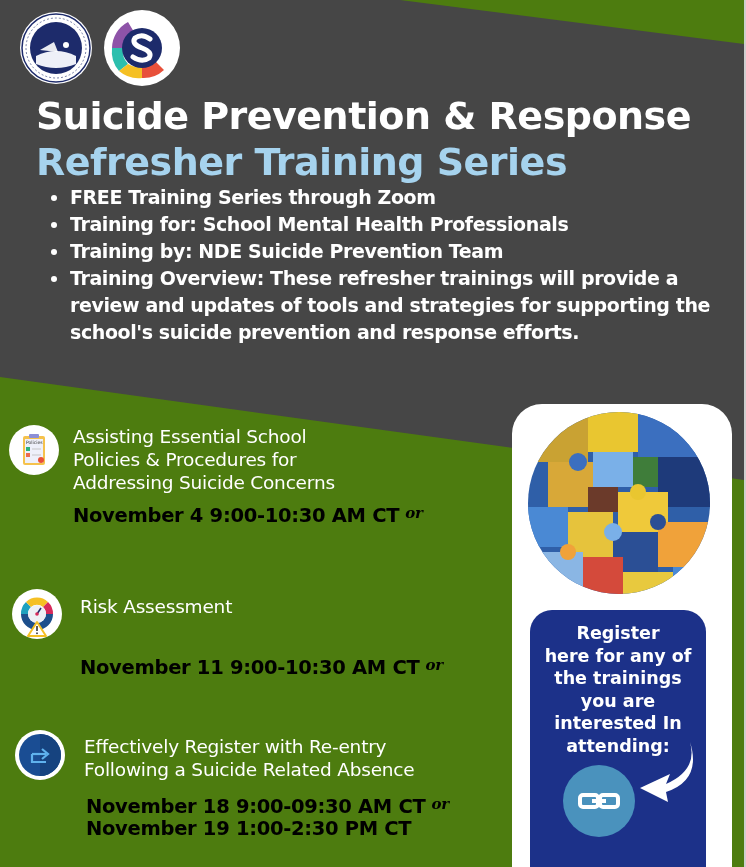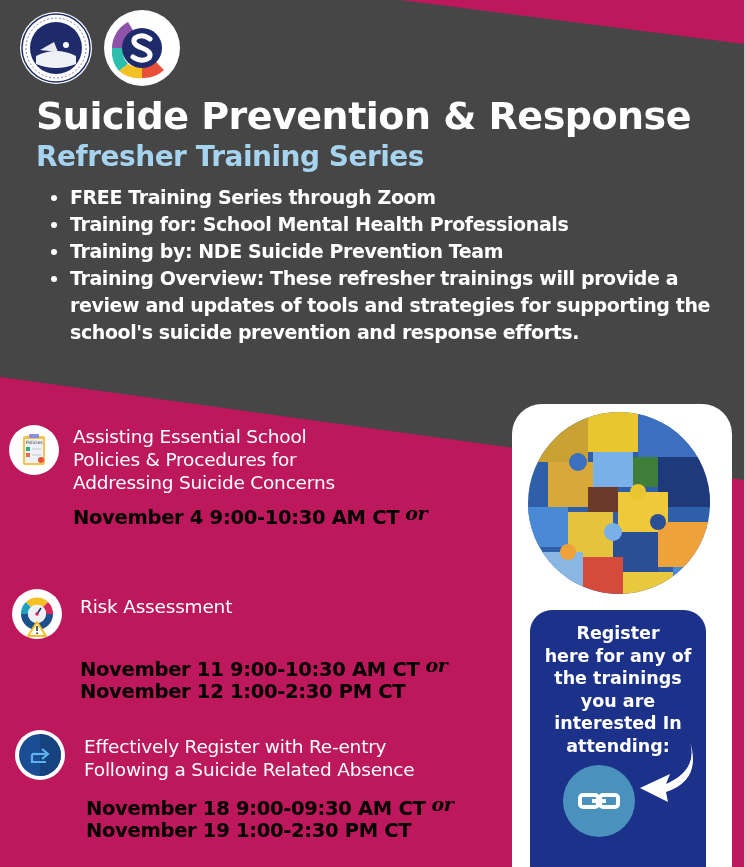--- a/index.html
+++ b/index.html
@@ -1,34 +1,34 @@
 <!DOCTYPE html>
 <html><head>
 <meta charset="utf-8">
 <style>
   html,body{margin:0;padding:0;}
   body{width:746px;height:867px;overflow:hidden;background:#4a8fe0;font-family:"Liberation Sans",sans-serif;}
-  #page{position:relative;width:746px;height:867px;overflow:hidden;background:#be185d;}
+  #page{position:relative;width:746px;height:867px;overflow:hidden;background:#4d7c0f;}
   #dark-band{position:absolute;left:0;top:0;width:744px;height:867px;background:#464646;
     clip-path:polygon(0 0, 400px 0, 744px 44px, 744px 480px, 0 377px);}
   #edge{position:absolute;right:0;top:0;width:2px;height:867px;background:#cfcfcf;}
   .logo{position:absolute;border-radius:50%;}
   #logo-nde{left:20px;top:12px;width:72px;height:72px;background:#fff;}
   #logo-sss{left:104px;top:10px;width:76px;height:76px;background:#fff;}
   h1,h2{margin:0;position:absolute;left:36px;font-family:"DejaVu Sans",sans-serif;font-weight:bold;letter-spacing:-0.5px;}
   #title{top:94px;color:#fff;font-size:38px;}
-  #subtitle{top:140px;color:#a6d3ee;font-size:28px;}
+  #subtitle{top:140px;color:#a6d3ee;font-size:38px;}
   #bullets{position:absolute;left:46px;top:184px;width:680px;margin:0;padding:0 0 0 24px;color:#fff;
     font-family:"DejaVu Sans",sans-serif;font-weight:bold;font-size:19px;line-height:27px;letter-spacing:-0.4px;}
   #bullets li{margin:0;}
   .session{position:absolute;left:0;width:500px;}
   .sicon{position:absolute;width:50px;height:50px;border-radius:50%;}
   .stitle{position:absolute;color:#fff;font-family:"DejaVu Sans",sans-serif;font-size:18.5px;line-height:23px;letter-spacing:-0.2px;}
   .sdate{position:absolute;color:#000;font-family:"DejaVu Sans",sans-serif;font-weight:bold;font-size:19.5px;line-height:22px;white-space:nowrap;letter-spacing:-0.3px;}
-  .or{font-family:"DejaVu Serif",serif;font-style:italic;font-size:19px;vertical-align:4px;margin-left:6px;}
+  .or{font-family:"DejaVu Serif",serif;font-style:italic;font-size:15px;vertical-align:4px;margin-left:6px;}
   #card{position:absolute;left:512px;top:404px;width:220px;height:463px;background:#fff;border-radius:30px 30px 0 0;}
   #puzzle{position:absolute;left:528px;top:412px;width:182px;height:182px;border-radius:50%;overflow:hidden;}
   #register{position:absolute;left:530px;top:610px;width:176px;height:308px;background:#1c3189;border-radius:22px;text-align:center;}
   #register-text{margin-top:12px;color:#fff;font-family:"DejaVu Sans",sans-serif;font-weight:bold;font-size:17.5px;line-height:22.5px;}
   #link-btn{position:absolute;left:563px;top:765px;width:72px;height:72px;border-radius:50%;background:#4a92bd;cursor:pointer;}
 </style>
 </head>
 <body>
 
 <div id="page">
@@ -105,21 +105,20 @@
         <path d="M25 33 L34 47 L16 47 Z" fill="#fff" stroke="#f5c024" stroke-width="2" stroke-linejoin="round"></path>
         <rect x="24.2" y="37" width="1.6" height="5" fill="#333"></rect>
         <rect x="24.2" y="43.5" width="1.6" height="1.6" fill="#333"></rect>
       </svg>
     </div>
     <div class="stitle" style="left:80px;top:595px;">
       <div>Risk Assessment</div>
     </div>
     <div class="sdate" style="left:80px;top:654px;">
       <div><span>November 11 9:00-10:30 AM CT</span><span class="or">or</span></div>
-      <div>November 12 1:00-2:30 PM CT</div>
     </div>
   </div>
 
   <div class="session" style="top:0;">
     <div class="sicon" style="left:15px;top:730px;background:#fff;">
       <svg width="50" height="50" viewBox="0 0 50 50">
         <circle cx="25" cy="25" r="21" fill="#1a4d93"></circle>
         <path d="M25 4 A21 21 0 0 1 25 46 Z" fill="#16437f"></path>
         <path d="M17 24 L17 32 L31 32" fill="none" stroke="#5fb2ee" stroke-width="2.2"></path>
         <path d="M17 24 L31 24" fill="none" stroke="#5fb2ee" stroke-width="2.2"></path>

